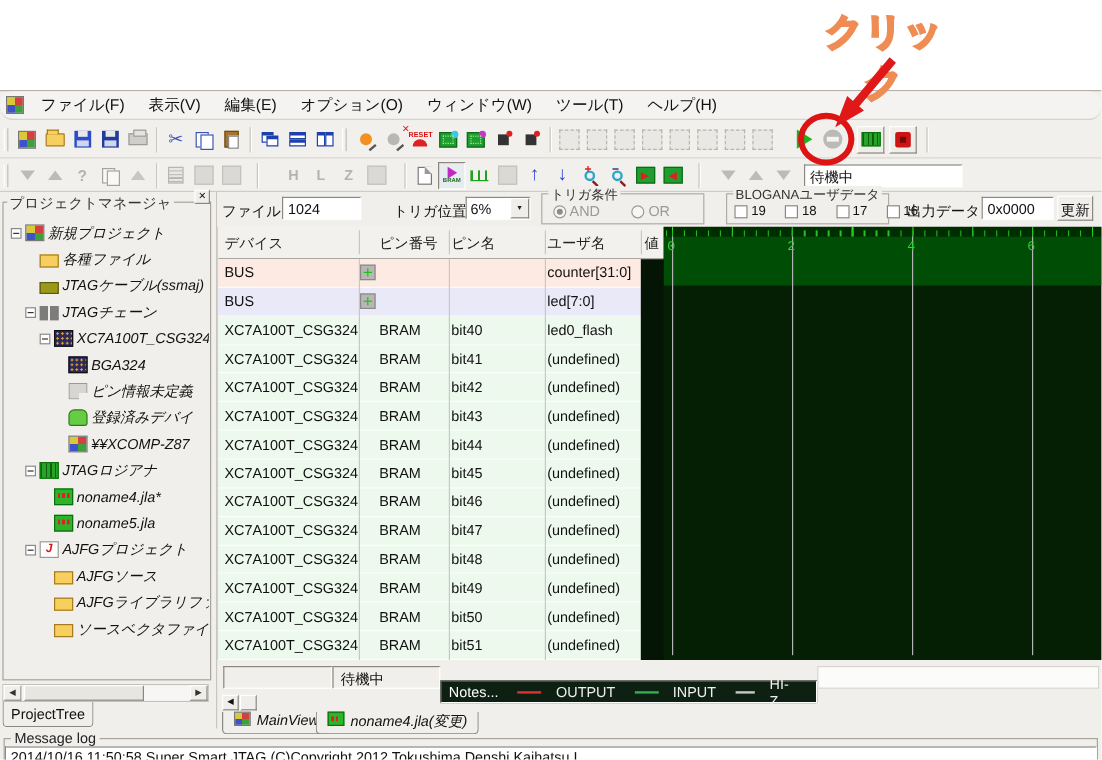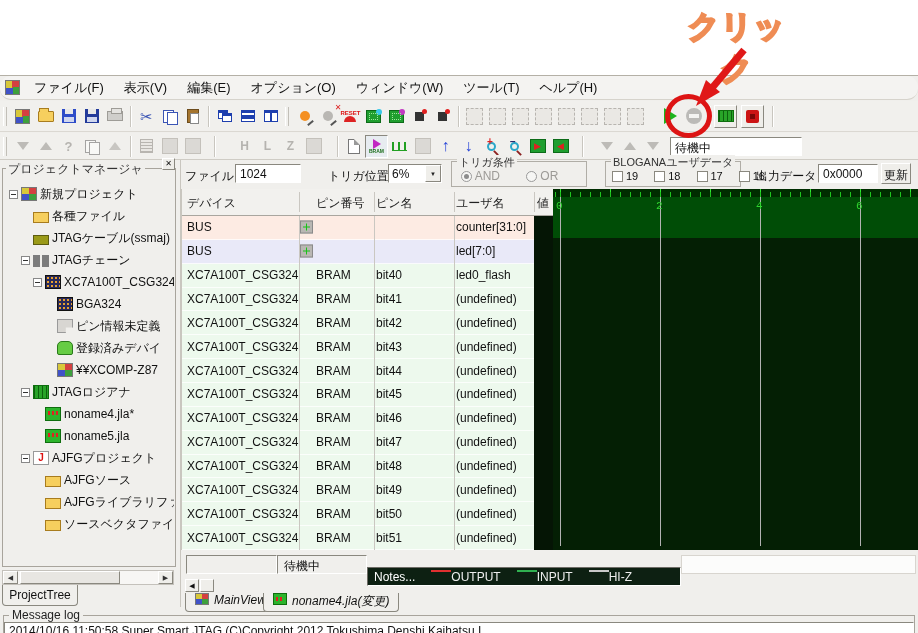--- a/index.html
+++ b/index.html
@@ -94,21 +94,21 @@
   .ic-zoom { width:9px; height:9px; border:2px solid #2ba7c9; border-radius:50%; position:relative; }
   .ic-zoom::before { content:""; position:absolute; right:-5px; bottom:-5px; width:6px; height:2px; background:#8a2020; transform:rotate(45deg); }
   .ic-zoom.plus::after { content:"+"; position:absolute; left:-2px; top:-8px; color:#d22; font-size:10px; font-weight:bold; }
   .ic-zoom.minus::after { content:"−"; position:absolute; left:-2px; top:-8px; color:#226; font-size:10px; font-weight:bold; }
   .ic-sig { width:16px; height:14px; background:#1f9e2f; border:1px solid #0c6b18; color:#e02020; display:flex; align-items:center; justify-content:center; font-size:9px; font-weight:bold; }
   .tb-field { margin-left:6px; width:132px; height:19px; background:#fff; border:1px solid;
      border-color:#8a887f #fff #fff #8a887f; padding:2px 4px; font-size:12px; }
 
   
   .left-panel { position:absolute; left:0; top:84px; width:180px; height:425px; }
-  .pm-box { position:absolute; left:2px; top:8px; right:4px; bottom:18px; border:1px solid #a8a49c; background:#f0efec; overflow:hidden; }
+  .pm-box { position:absolute; left:2px; top:8px; right:4px; bottom:18px; border:1px solid #a8a49c; background:#f0efec; overflow:hidden;font-style:italic; }
   .pm-title { position:absolute; left:4px; top:-1px; font-size:12px; color:#333; background:#f0efec; padding:0 2px; }
   .pm-close { position:absolute; right:2px; top:-2px; width:13px; height:12px; font-size:8px; line-height:10px; text-align:center;
      border:1px solid; border-color:#fff #8a887f #8a887f #fff; background:#efeeea; }
   .tree { position:absolute; left:2px; top:14px; right:1px; bottom:2px; overflow:hidden; }
   .tree-item { height:22px; display:flex; align-items:center; gap:3px; white-space:nowrap; }
   .expbox { width:9px; height:9px; border:1px solid #888; background:#fff; position:relative; flex:none; }
   .expbox::after { content:""; position:absolute; left:1px; top:3px; width:5px; height:1px; background:#333; }
   .ti { width:16px; height:14px; flex:none; position:relative; }
   .ti-chip-color,.ti-net { border:1px solid #777; background:conic-gradient(#d44040 0 25%, #3da03d 0 50%, #4052c8 0 75%, #d8c83a 0); }
   .ti-folder { height:11px; background:#f6cf5e; border:1px solid #a87c1e; margin-top:3px; }
@@ -177,21 +177,21 @@
   .wlabel { position:absolute; left:-4px; top:11px; color:#2fd42f; font-size:11px; font-family:"Liberation Mono",monospace; }
 
   
   .status-row { position:absolute; left:0; top:392px; right:0; height:25px; display:flex; align-items:center; }
   .spanel { height:19px; border:1px solid; border-color:#8a887f #fff #fff #8a887f; background:#f0efec; font-size:12px; padding:2px 6px; }
   .sp-empty { width:91px; margin-left:5px; }
   .sp-status { width:90px; }
   .legend { width:314px; height:19px; background:#0d2012; border:1px solid; border-color:#6e6c66 #fff #fff #6e6c66;
      display:flex; align-items:center; gap:0; color:#eee; font-size:12px; padding:0 6px;margin-top:24px; }
   .legend .notes { margin-right:16px; color:#fff; }
-  .lg-item { display:flex; gap:0; margin-right:16px; }
+  .lg-item { display:flex; align-items:center; gap:12px; margin-right:16px; }
   .dash { width:20px; height:2px; }
   .d-out { background:#e03030; } .d-in { background:#30b050; } .d-hiz { background:#c8c8c8; }
   .sp-white { flex:1; height:19px; background:#fcfcfb; border:1px solid #d8d5cf; margin-right:2px; }
 
   
   .tabscroll { position:absolute; left:4px; top:419px; display:flex; gap:1px; }
   .ts-btn { width:14px; height:13px; border:1px solid; border-color:#fff #8a887f #8a887f #fff; background:#efeeea; font-size:7px; line-height:11px; text-align:center; }
   .btab { position:absolute; top:433px; height:19px; border:1px solid #8a887f; border-top:none; border-radius:0 0 4px 4px;
      background:#f0efec; display:flex; align-items:flex-start; gap:5px; padding:0 9px; font-size:12px;font-style:italic; }
   .tab-main { left:4px; } .tab-doc { left:82px; }

